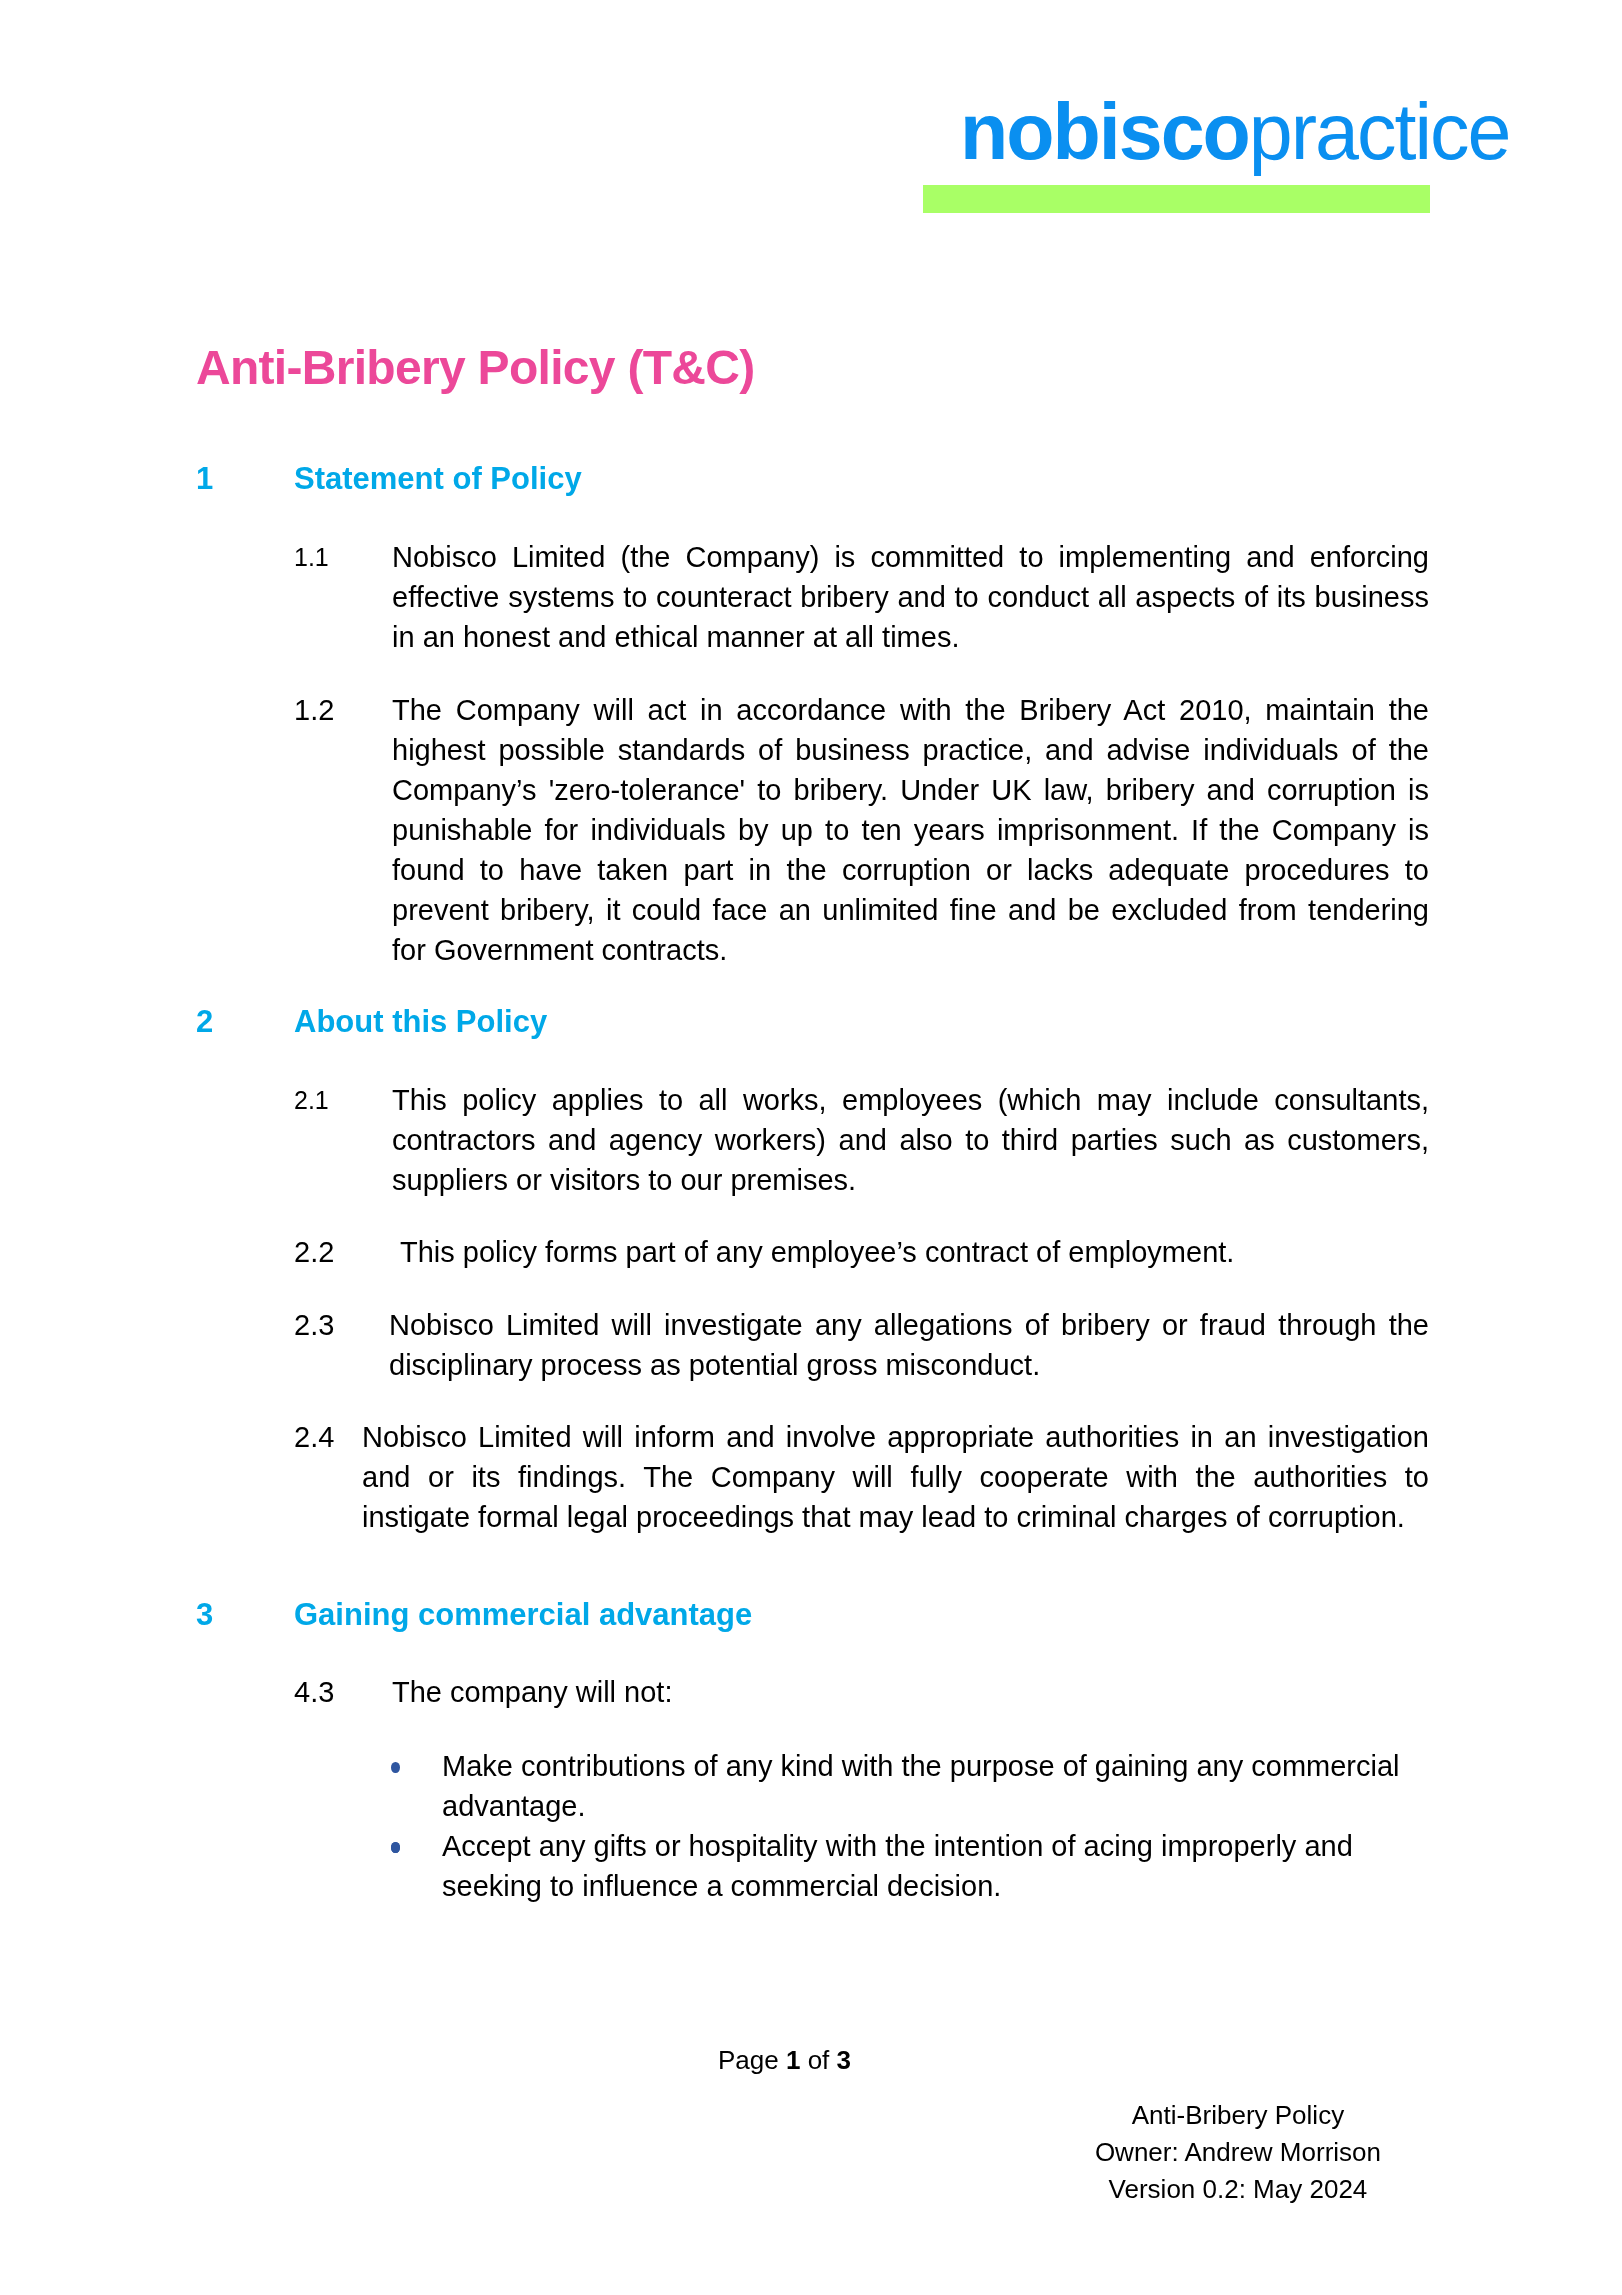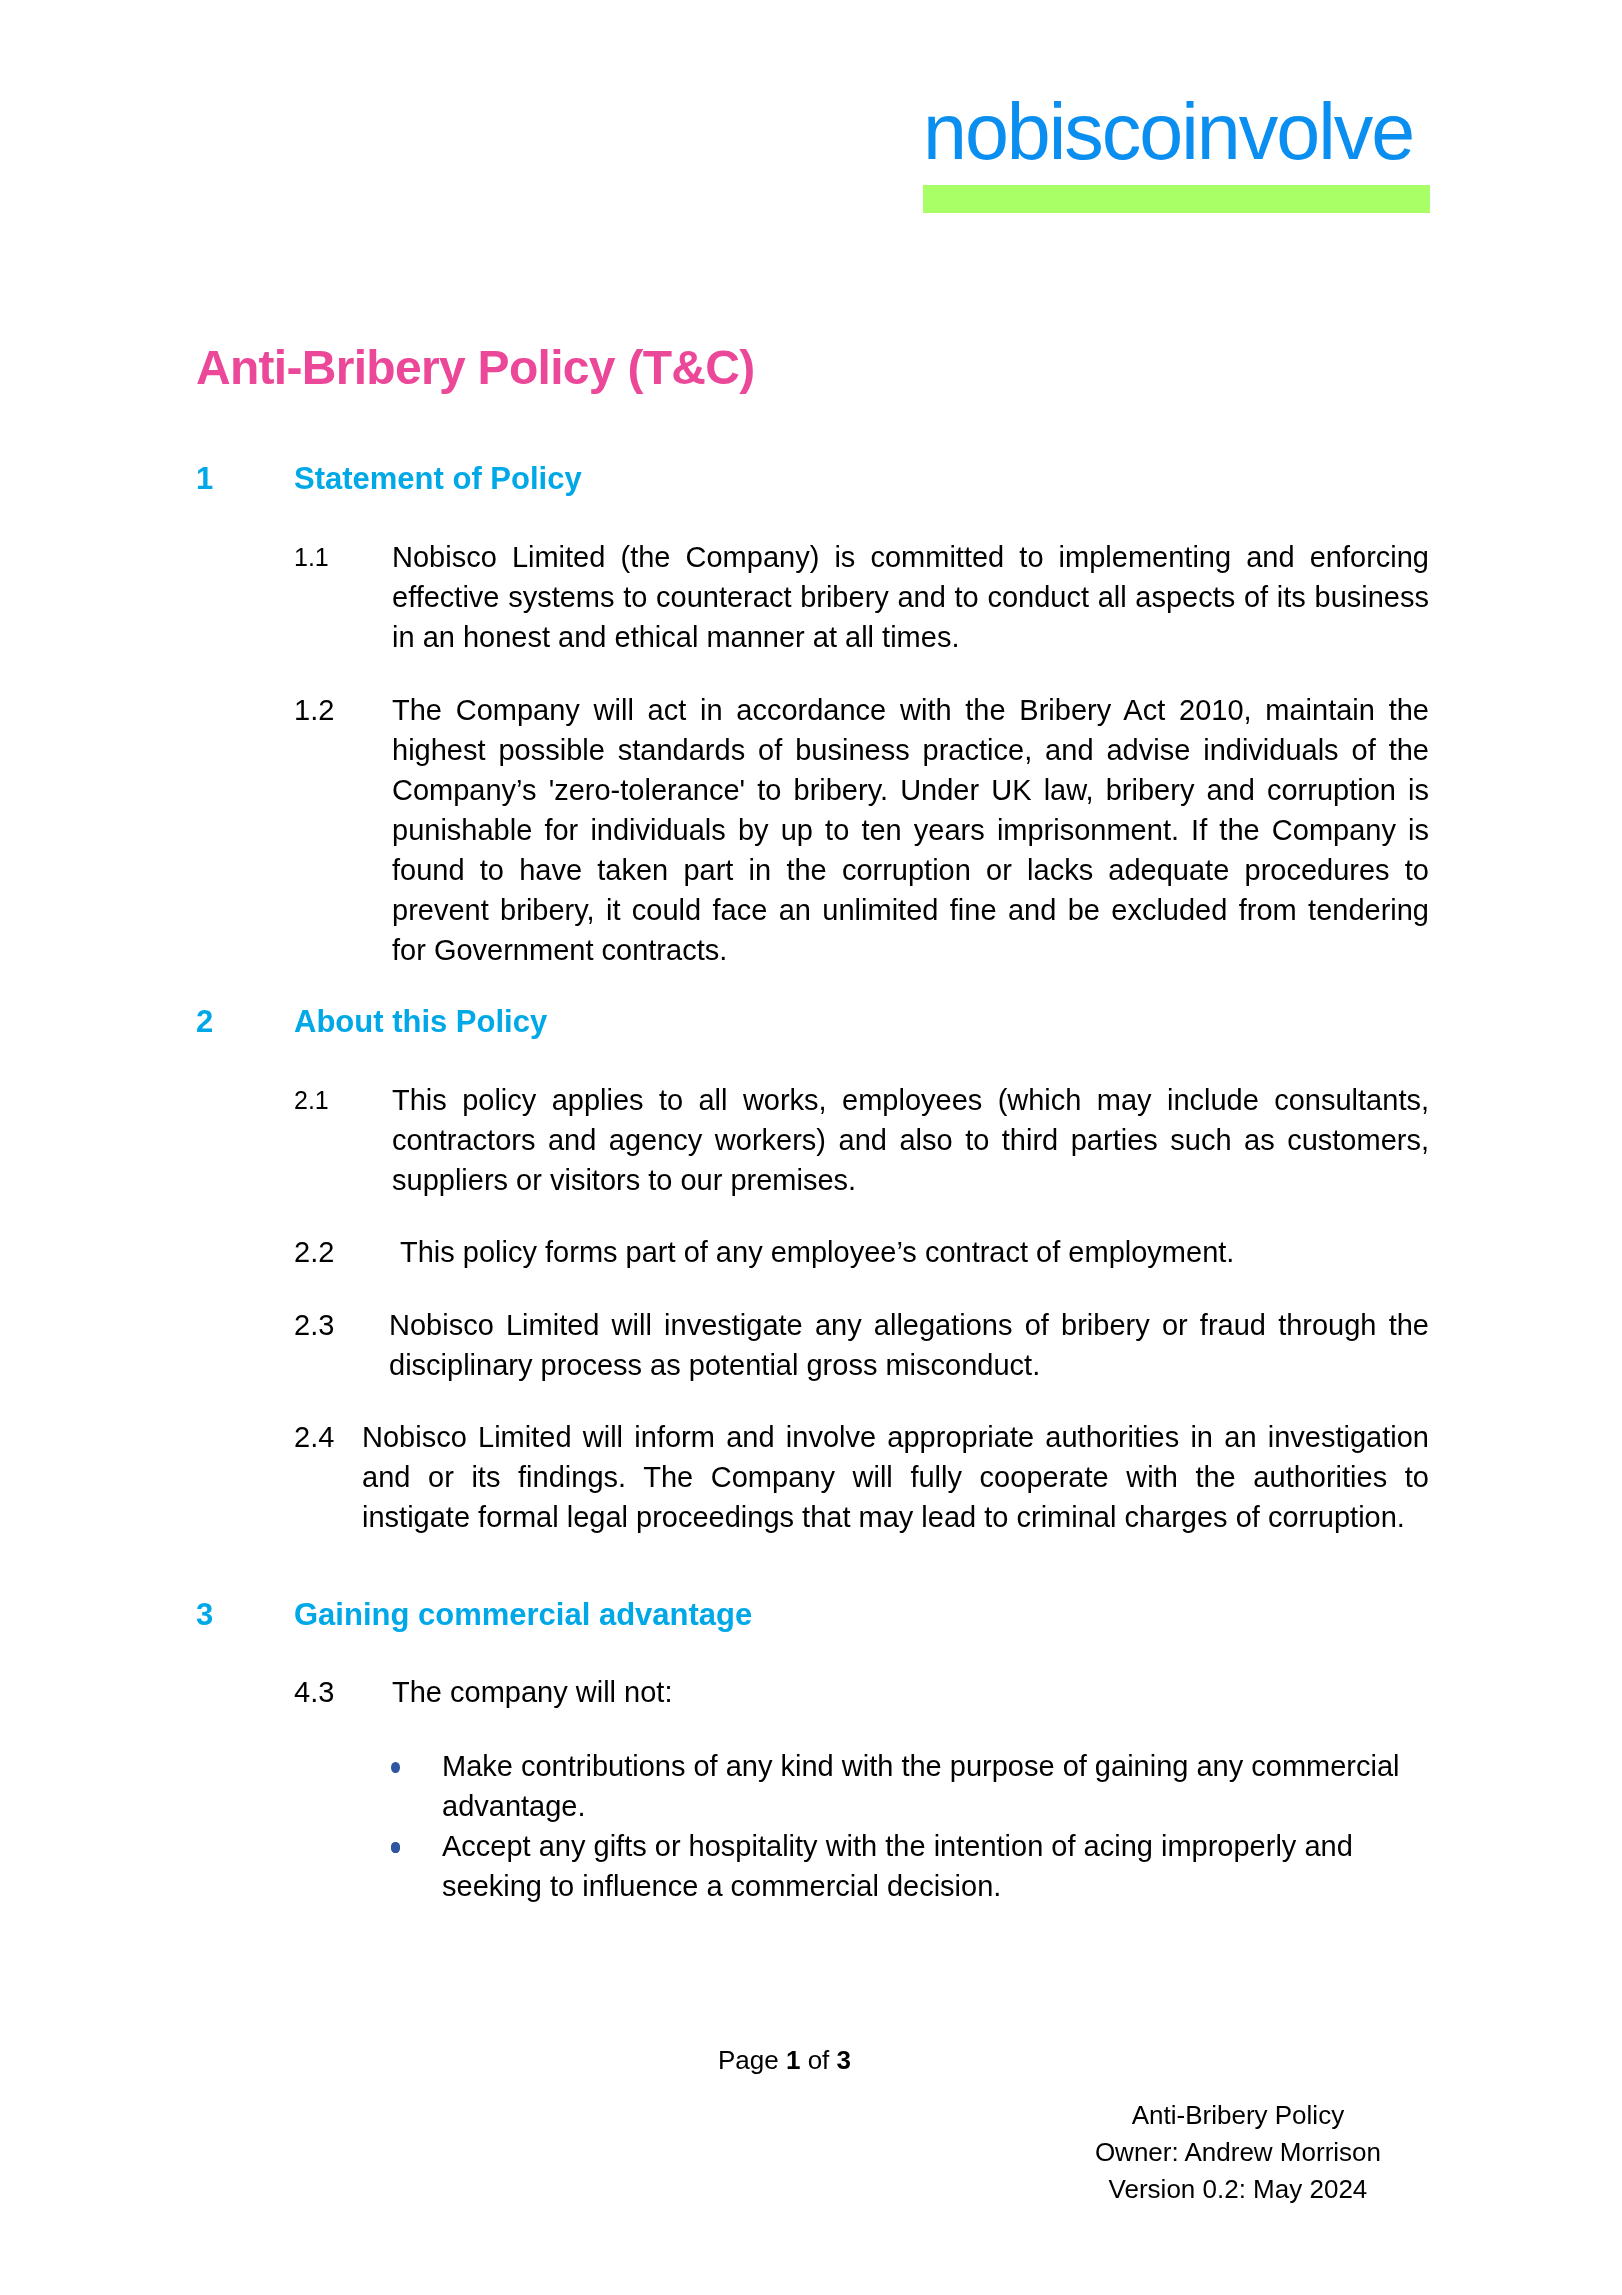--- a/index.html
+++ b/index.html
@@ -1,20 +1,20 @@
 <!DOCTYPE html>
 <html style="font-size:10.5px"><head>
 <meta charset="utf-8">
 <style>
   html, body { margin: 0; padding: 0; background: #ffffff; }
   body { width: 1623px; height: 2295px; position: relative; overflow: hidden;
          font-family: "Liberation Sans", sans-serif; color: #000; }
   .logo { position: absolute; left: 923px; top: 92px; width: 507px; }
   .logo-text { font-size: 79px; line-height: 1; color: #0a8ff0; white-space: nowrap; letter-spacing: -2px; }
-  .logo-bold { font-weight: normal; }
+  .logo-bold { font-weight: bold; margin-left: 37px; }
   .logo-light { font-weight: normal; }
   .logo-bar { margin-top: 14.4px; height: 27.5px; width: 315px; background: #a9ff66; width: 100%; }
 
   .title { position: absolute; left: 196px; top: 340px; font-size: 48px; font-weight: bold; color: #ec4899; letter-spacing: -0.7px; }
 
   .h { position: absolute; left: 196px; font-size: 31px; font-weight: bold; color: #00a8e8; }
   .h .num { position: absolute; left: 0; }
   .h .txt { position: absolute; left: 98px; white-space: nowrap; }
 
   .para { position: absolute; left: 294px; width: 1135px; font-size: 29px; line-height: 40px; }
@@ -27,21 +27,21 @@
   .bullets .dot { position: absolute; left: 0; top: 15.7px; width: 9.2px; height: 11.8px; border-radius: 50%; background: #2f56a0; }
 
   .page-no { position: absolute; left: 718px; top: 2045px; font-size: 26px; }
   .page-no b { font-weight: bold; }
   .footer { position: absolute; right: 242px; top: 2097px; text-align: center; font-size: 26px; line-height: 37px; }
 </style>
 </head>
 <body>
 
 <div class="logo">
-  <div class="logo-text"><span class="logo-bold">nobisco</span><span class="logo-light">involve</span></div>
+  <div class="logo-text"><span class="logo-bold">nobisco</span><span class="logo-light">practice</span></div>
   <div class="logo-bar"></div>
 </div>
 
 <div class="title">Anti-Bribery Policy (T&amp;C)</div>
 
 <div class="h" style="top:461px">
   <span class="num">1</span>
   <span class="txt">Statement of Policy</span>
 </div>
 

